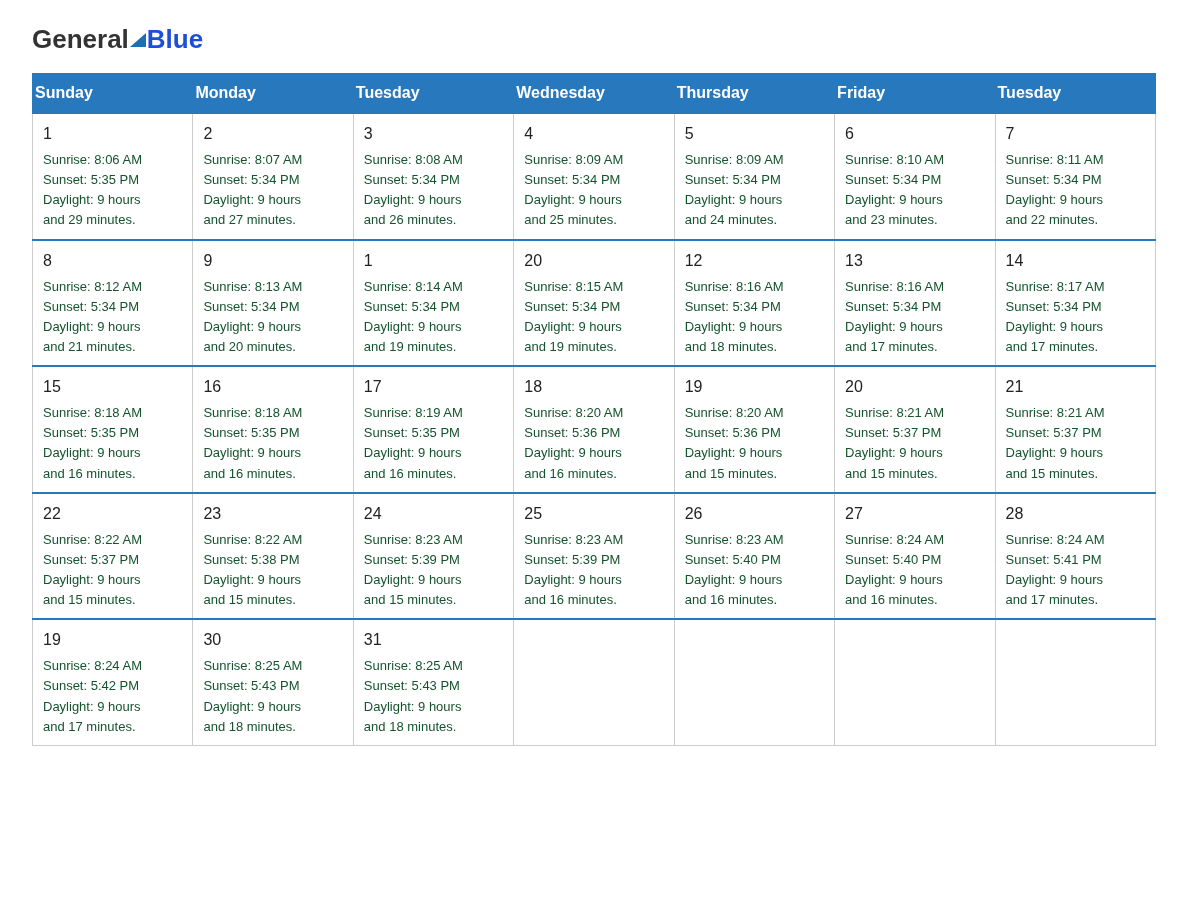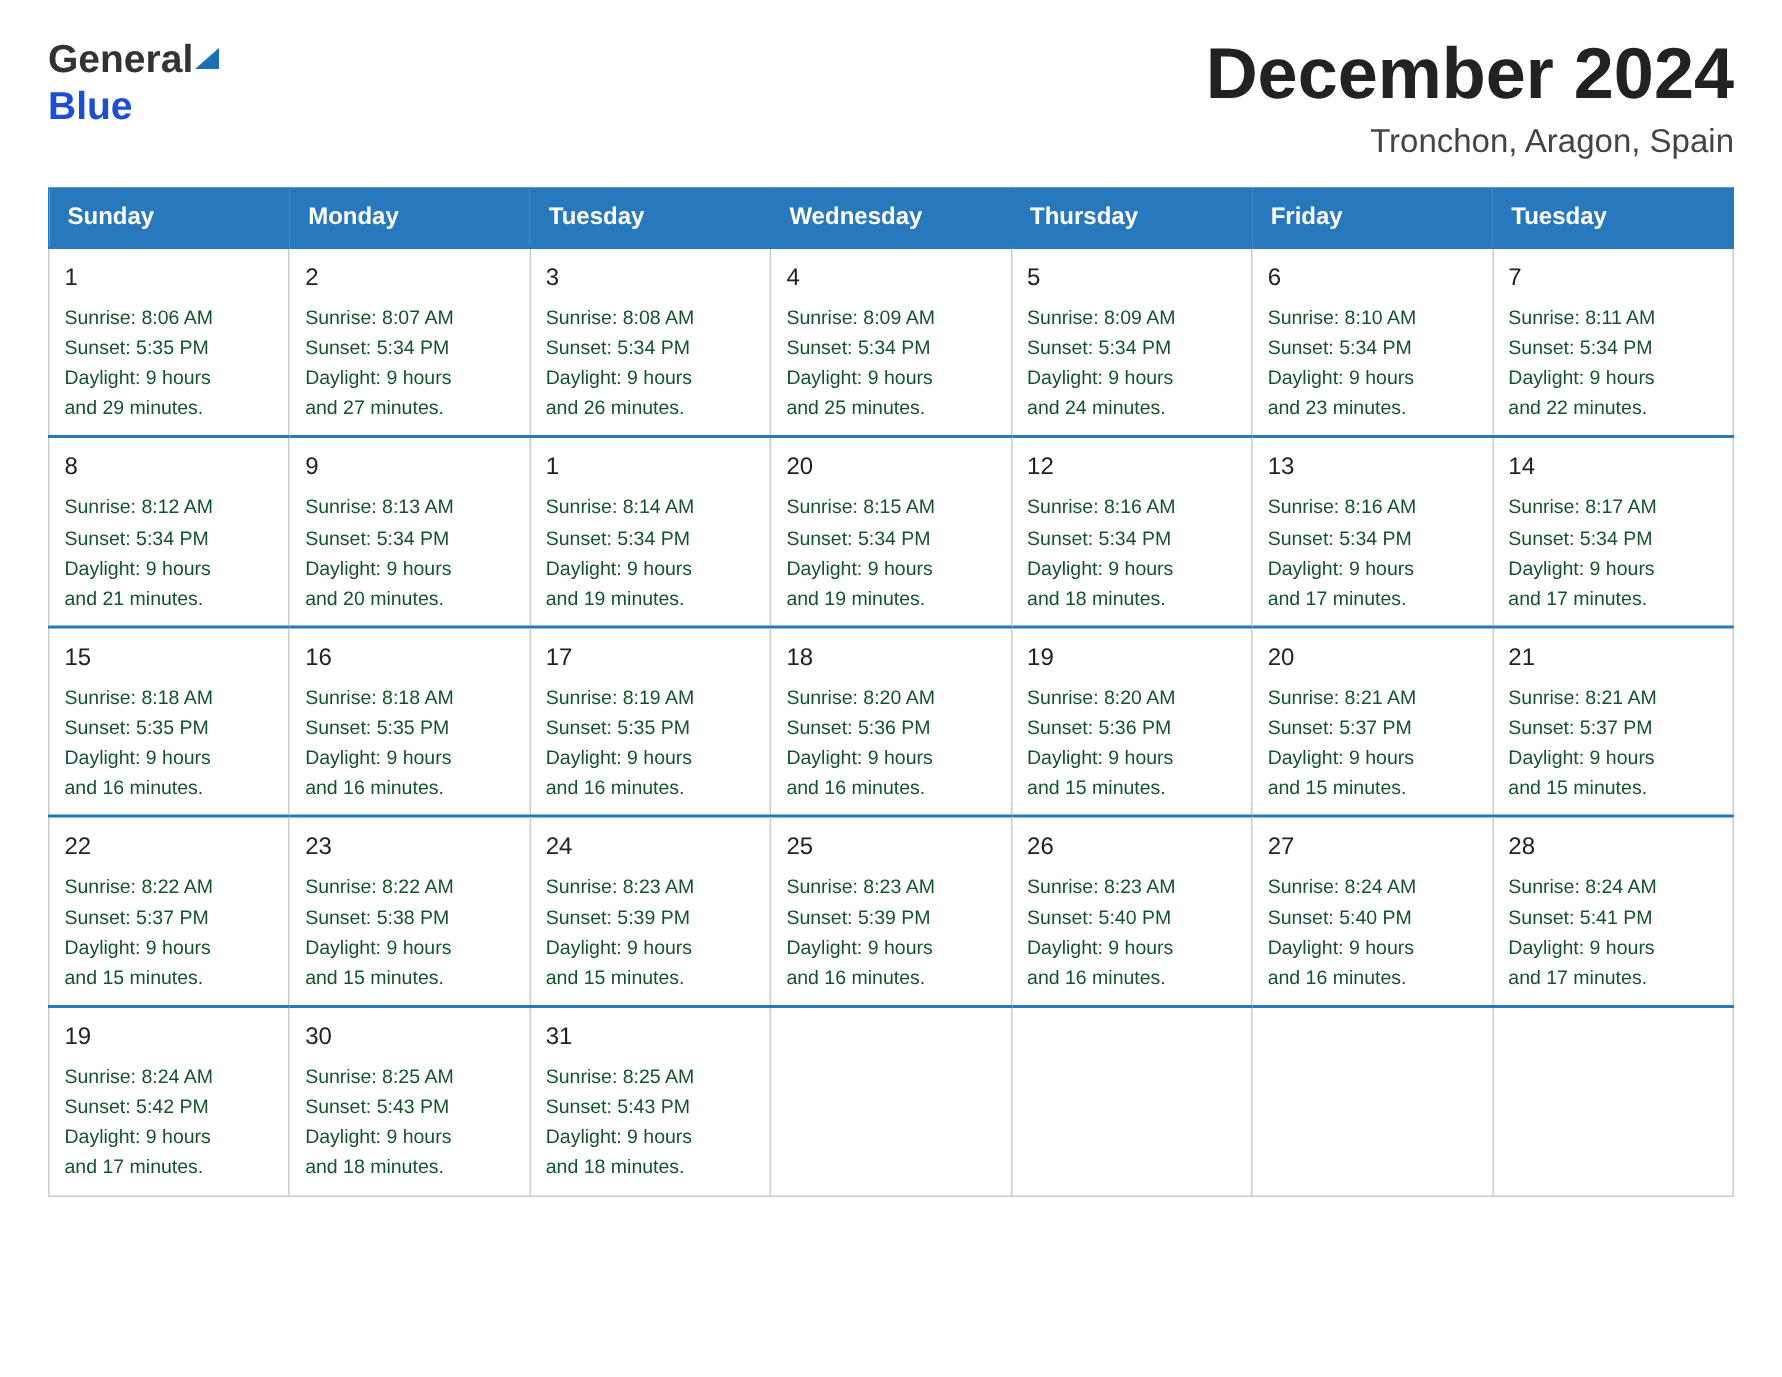--- a/index.html
+++ b/index.html
@@ -11,21 +11,21 @@
       min-height: 918px;
     }
     .header {
       display: flex;
       justify-content: space-between;
       align-items: flex-start;
       margin-bottom: 18px;
     }
     .logo {
       display: flex;
-      flex-direction: column;
+      flex-direction: row;
       align-items: flex-start;
     }
     .title-area {
       text-align: right;
     }
     .calendar-title {
       font-size: 48px;
       font-weight: bold;
       color: #222;
       line-height: 1.1;
@@ -38,21 +38,21 @@
     table {
       width: 100%;
       border-collapse: collapse;
       table-layout: fixed;
     }
     thead tr th {
       background: #2878be;
       color: #fff;
       font-size: 16px;
       font-weight: bold;
-      padding: 10px 12px;
+      padding: 10px 2px;
       text-align: left;
       border: 1px solid #2878be;
     }
     tbody tr td {
       vertical-align: top;
       padding: 8px 10px;
       font-size: 13px;
       color: #222;
       border: 1px solid #ccc;
       border-top: 2px solid #2878be;
@@ -103,24 +103,20 @@
       <span class="logo-triangle-svg">
         <svg width="16" height="18" viewBox="0 0 16 18">
             <polygon points="0,18 16,18 16,4" fill="#1a6fb5"></polygon>
           </svg>
       </span>
     </div>
     <div>
       <span class="logo-blue-text">Blue</span>
     </div>
   </div>
-  <div class="title-area">
-    <div class="calendar-title">December 2024</div>
-    <div class="calendar-subtitle">Tronchon, Aragon, Spain</div>
-  </div>
 </div>
 
 <table>
   <thead>
     <tr>
       <th>Sunday</th>
       <th>Monday</th>
       <th>Tuesday</th>
       <th>Wednesday</th>
       <th>Thursday</th>

